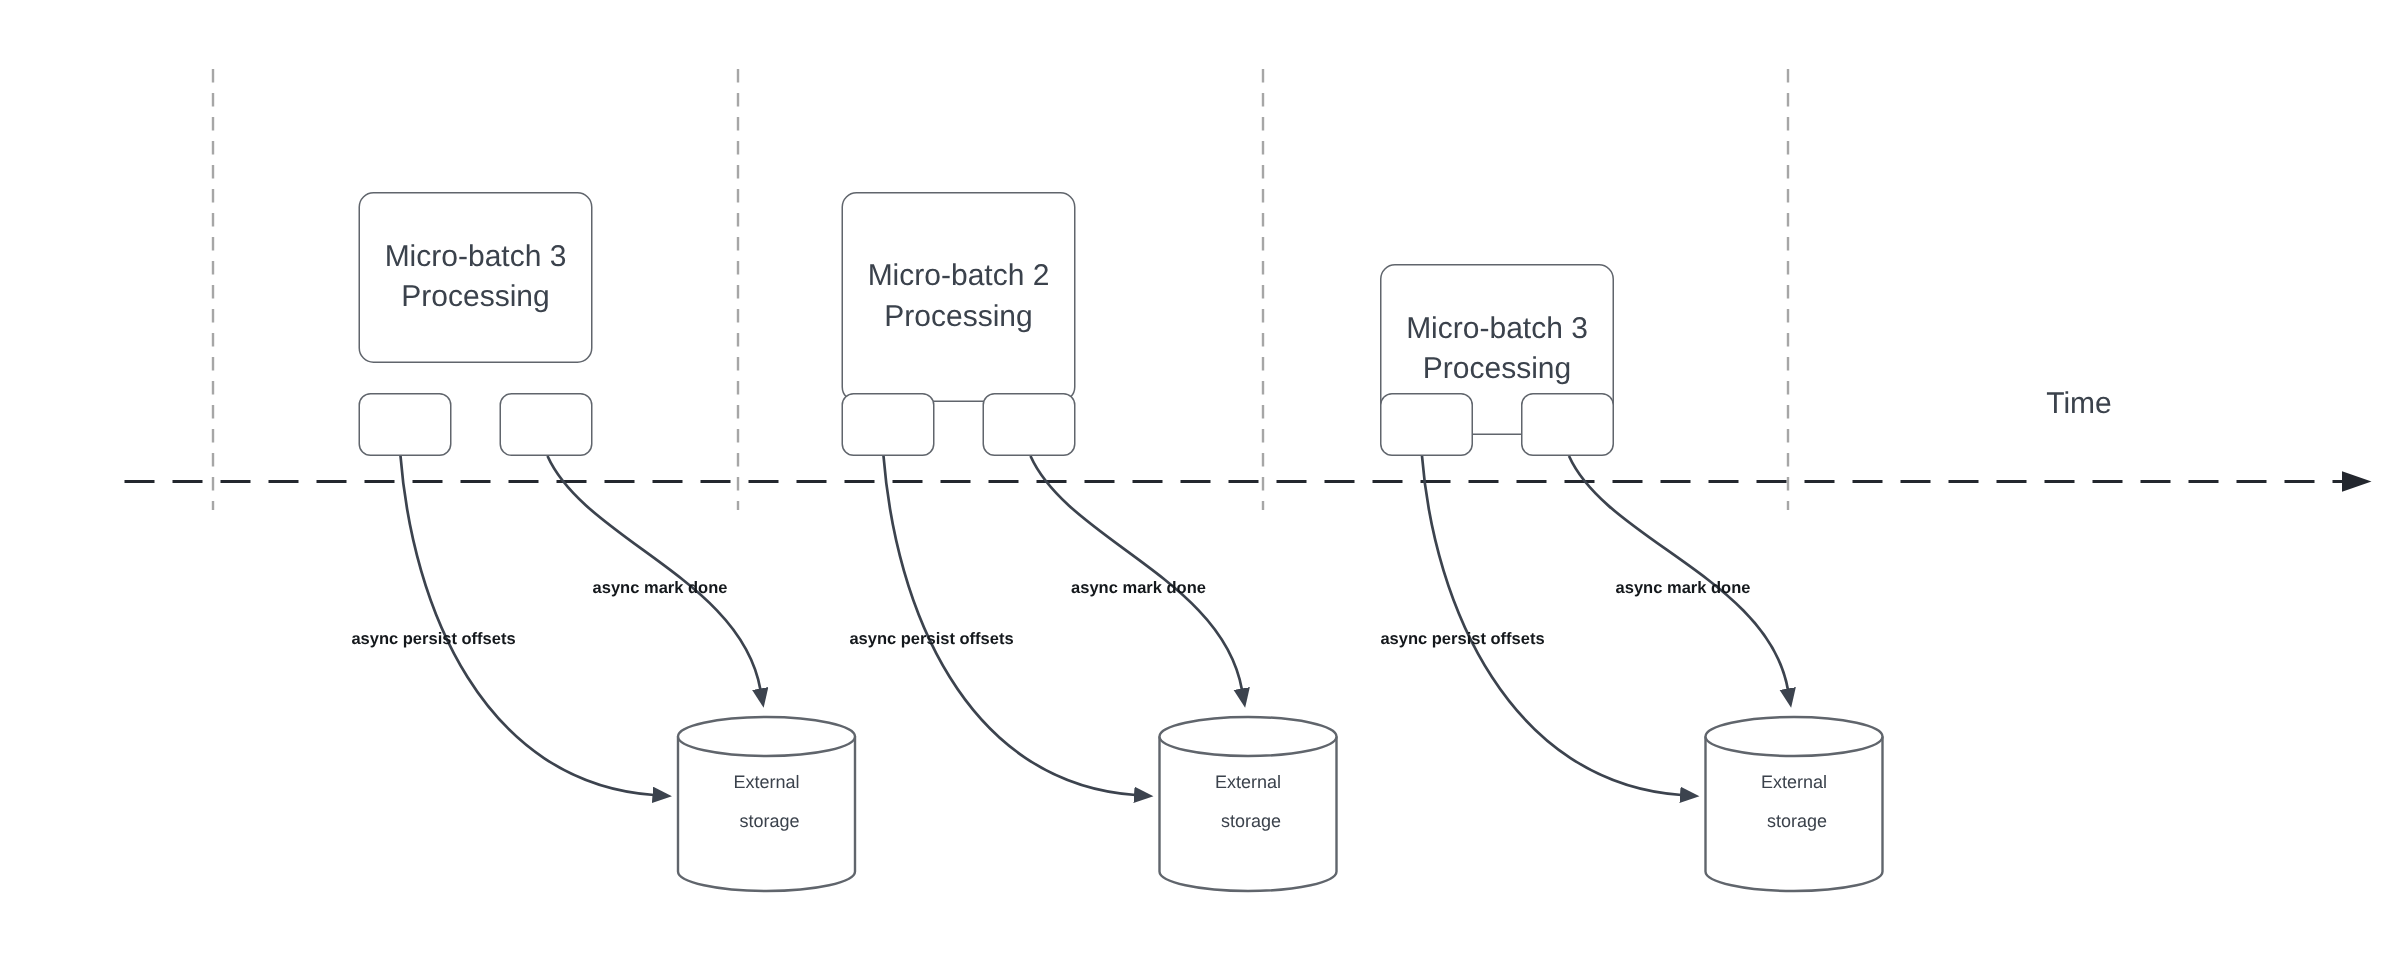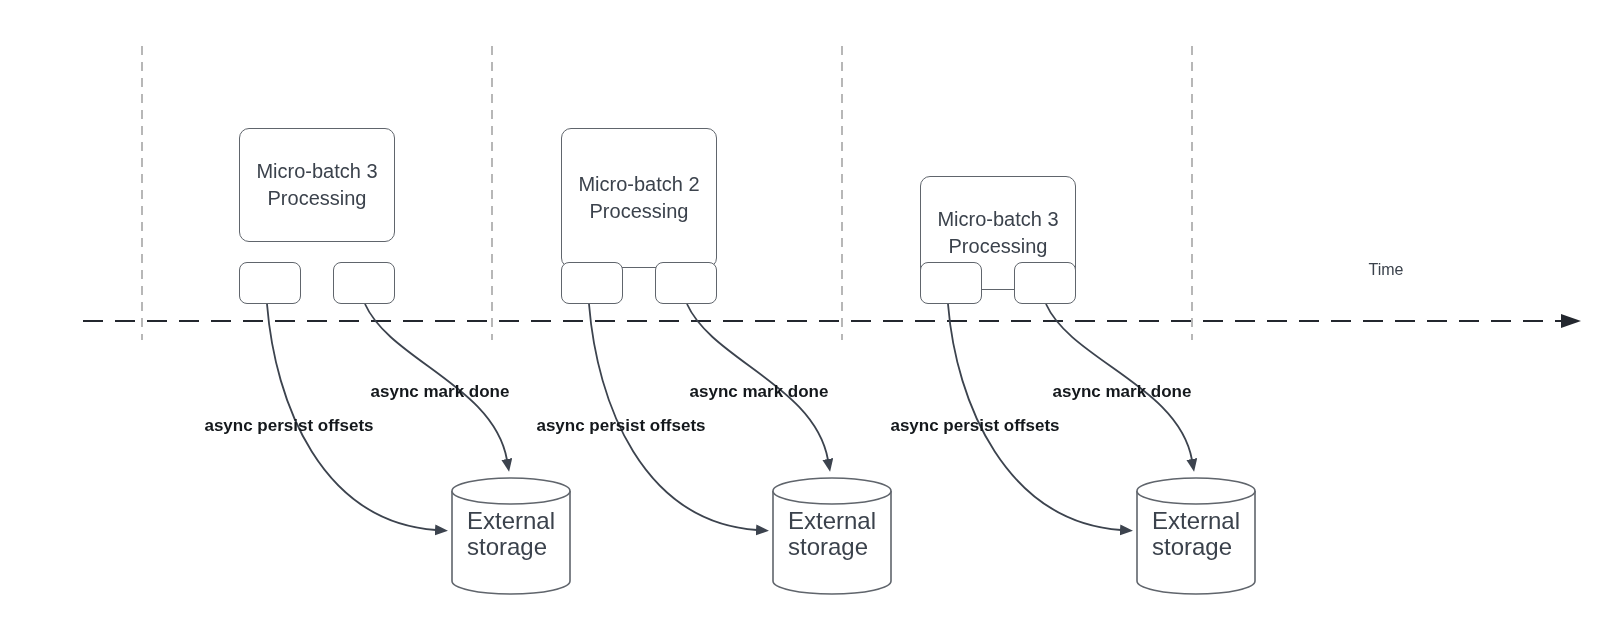--- a/index.html
+++ b/index.html
@@ -27,32 +27,32 @@
     text-align: center;
     color: var(--shape-text, #3b424c);
     font-size: 20px;
     line-height: 27px;
   }
   .main-box { border-radius: 10px; }
   .small-box { border-radius: 8px; }
   .centered { transform: translate(-50%, -50%); }
   .conn-label {
     font-weight: bold;
-    font-size: 17px;
+    font-size: 11px;
     white-space: nowrap;
     color: var(--label-text, #14181c);
   }
   .storage-label {
-    text-align: left;
-    font-size: 24px;
+    text-align: right;
+    font-size: 12px;
     line-height: 26px;
     color: var(--shape-text, #3b424c);
   }
   .time-label {
-    font-size: 16px;
+    font-size: 20px;
     color: var(--shape-text, #3b424c);
     white-space: nowrap;
     text-align: center;
   }
 </style>
 </head>
 <body>
 
 <div id="canvas">
   <svg id="connector-svg" viewBox="0 0 1600 642" xmlns="http://www.w3.org/2000/svg">

